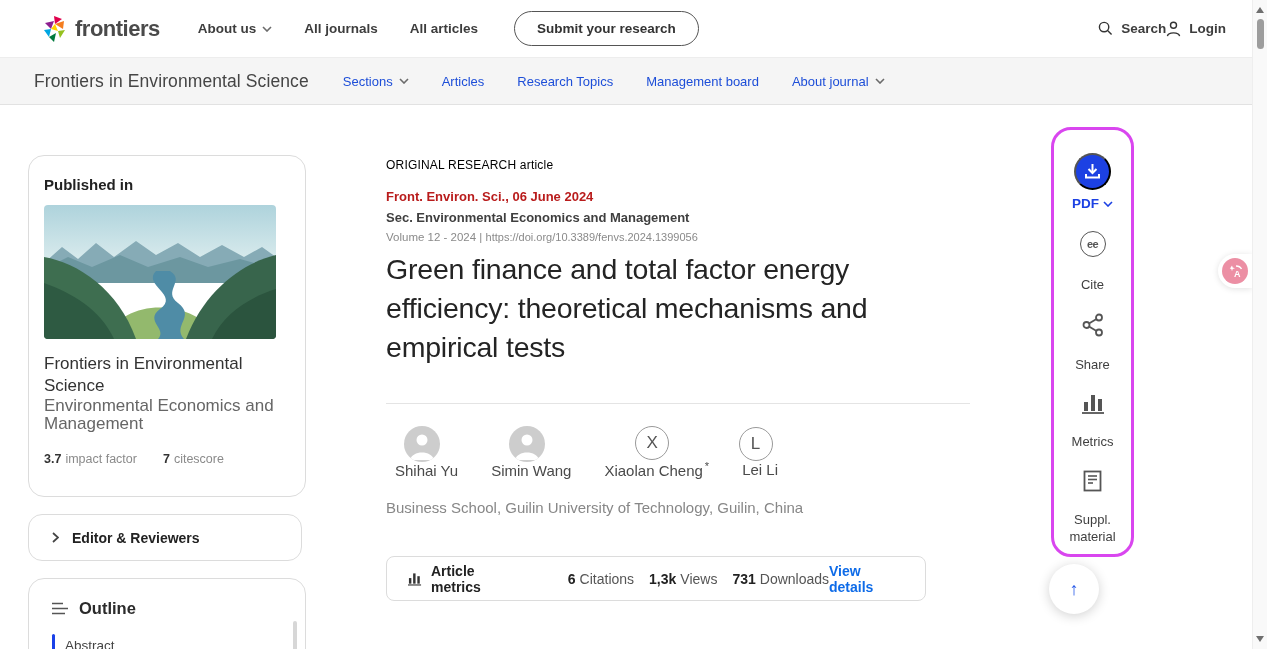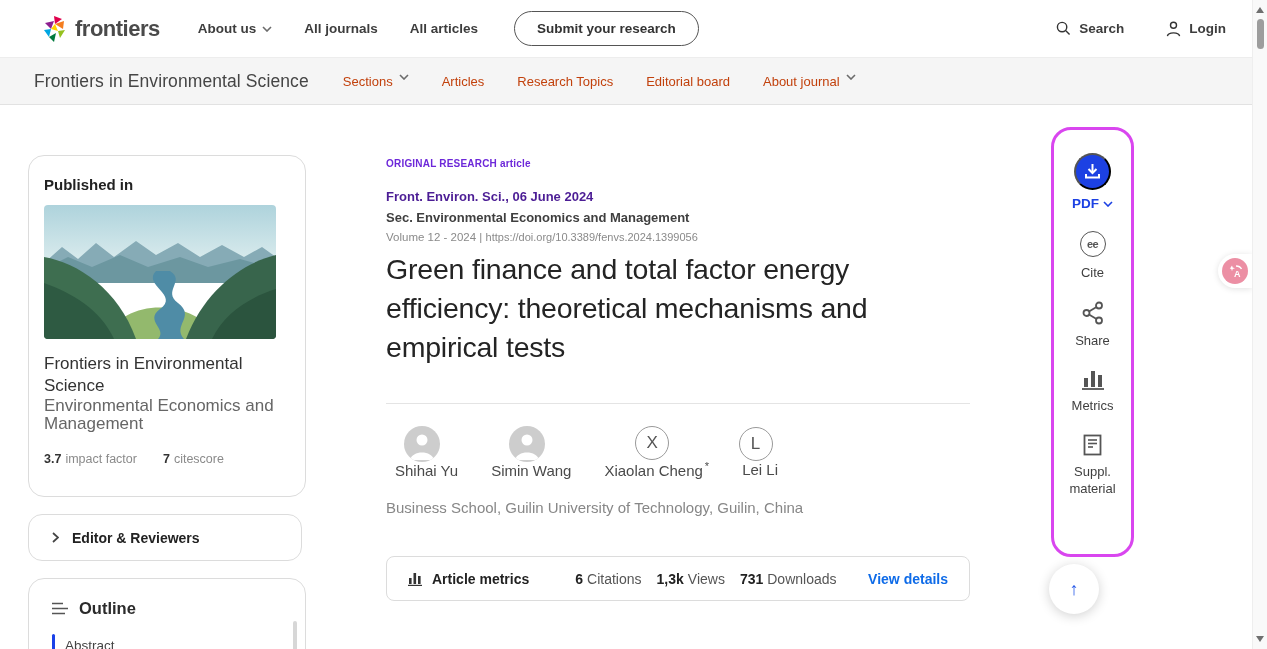--- a/index.html
+++ b/index.html
@@ -11,30 +11,30 @@
   .topbar { position:absolute; top:0; left:8px; width:1252px; height:57px; background:#fff;
             display:flex; align-items:center; padding:0 34px; z-index:5; }
   .brand { display:flex; align-items:center; gap:7px; cursor:pointer; }
   .brand-word { font-size:22px; font-weight:700; color:#4a4a4a; letter-spacing:-0.5px; }
   .topnav { display:flex; align-items:center; gap:32px; margin-left:38px; }
   .topnav-item { display:flex; align-items:center; gap:6px; font-size:13.5px; font-weight:600;
                  color:#3d3d3d; cursor:pointer; white-space:nowrap; }
   .submit-btn { margin-left:36px; border:1.7px solid #555; border-radius:20px; background:#fff;
                 padding:9px 22px; font-size:13.5px; font-weight:600; color:#333;
                 font-family:"Liberation Sans",sans-serif; cursor:pointer; white-space:nowrap; }
-  .top-right { margin-left:auto; display:flex; align-items:center; gap:42px; }
+  .top-right { margin-left:auto; display:flex; align-items:center; }
   .top-right .topnav-item { gap:8px; }
 
   
   .journalbar { position:absolute; top:57px; left:0; width:1252px; height:48px; background:#f5f5f5;
                 border-top:1px solid #ededed; border-bottom:1px solid #e2e2e2;
                 display:flex; align-items:center; padding:0 34px; z-index:4; }
   .journal-name { font-size:17.5px; color:#454545; letter-spacing:0.1px; cursor:pointer; white-space:nowrap; }
   .journalnav { display:flex; align-items:center; gap:33px; margin-left:34px; }
-  .journalnav-item { display:flex; align-items:flex-start; gap:6px; font-size:13px; color:#c2410c;
+  .journalnav-item { display:flex; align-items:center; gap:6px; font-size:13px; color:#1d4ed8;
                      cursor:pointer; white-space:nowrap; }
 
   .chev { width:10px; height:6px; }
   .chev polyline { fill:none; stroke:#6b6b6b; stroke-width:1.6; }
 
   
   .card { position:absolute; background:#fff; border:1px solid #dcdcdc; border-radius:16px; }
   .pub-card { left:28px; top:155px; width:278px; height:342px; padding:20px 15px; }
   .pub-heading { font-size:15px; font-weight:700; color:#222; }
   .pub-img { margin-top:12px; width:232px; height:134px; border-radius:4px; overflow:hidden; display:block; }
@@ -53,61 +53,61 @@
   .outline-head { display:flex; align-items:center; gap:11px; }
   .outline-title { font-size:16.5px; font-weight:600; color:#2b2b2b; }
   .outline-item { margin-top:16px; display:flex; align-items:stretch; gap:10px; cursor:pointer; }
   .outline-bar { width:3px; background:#1a41e8; border-radius:2px; }
   .outline-item-label { font-size:13.5px; color:#444; padding:4px 0 8px; }
   .outline-scroll { position:absolute; right:8px; top:42px; width:4px; height:60px;
                     background:#d7d7d7; border-radius:2px; }
 
   
   .main { position:absolute; left:386px; top:0; width:584px; }
-  .art-type { position:absolute; top:158px; font-size:10px; font-weight:700; color:#6d28d9;
+  .art-type { position:absolute; top:158px; font-size:12px; font-weight:400; color:#000000;
               letter-spacing:0.2px; }
-  .art-date { position:absolute; top:189px; font-size:13px; font-weight:600; color:#4c1d95; }
+  .art-date { position:absolute; top:189px; font-size:13px; font-weight:600; color:#b91c1c; }
   .art-sec { position:absolute; top:210px; font-size:13px; font-weight:600; color:#3f3f3f; cursor:pointer; }
   .art-vol { position:absolute; top:231px; font-size:11.5px; color:#8a8a8a; }
   .art-vol .doi { font-size:11px; cursor:pointer; }
   .art-title { position:absolute; top:250px; width:540px; font-size:28.5px; line-height:39px;
                font-weight:500; color:#242424; letter-spacing:-0.2px; }
   .divider { position:absolute; top:403px; width:584px; height:1px; background:#e4e4e4; }
 
   .authors { position:absolute; top:426px; display:flex; align-items:center; }
   .author { display:flex; align-items:center; margin-right:24px; cursor:pointer;flex-direction:column; }
   .avatar { width:36px; height:36px; border-radius:50%; background:#cdcdcd; overflow:hidden;
             display:flex; align-items:center; justify-content:center; }
   .avatar-initial { width:34px; height:34px; border-radius:50%; border:1px solid #9a9a9a;
                     background:#fff; display:flex; align-items:center; justify-content:center;
                     font-size:17px; color:#555; }
   .author-name { margin-left:9px; font-size:15px; color:#4a4a4a; }
   .author-mark { font-size:11px; color:#4a4a4a; vertical-align:super; margin-left:2px; }
 
   .affiliation { position:absolute; top:499px; font-size:15px; color:#878787; }
 
-  .metrics-card { position:absolute; left:386px; top:556px; width:584px; height:45px;
+  .metrics-card { position:absolute; left:386px; top:556px; width:540px; height:45px;
                   border:1px solid #dcdcdc; border-radius:8px; background:#fff;
                   display:flex; align-items:center; padding:0 21px; }
   .metrics-label { display:flex; align-items:center; gap:9px; font-size:14px; font-weight:700; color:#222; }
   .metrics-stats { display:flex; align-items:center; gap:15px; margin-left:46px; }
   .stat { font-size:14px; color:#555; white-space:nowrap; }
   .stat b { color:#222; font-weight:700; margin-right:4px; }
   .view-details { margin-left:auto; font-size:14px; font-weight:700; color:#0e6be8; cursor:pointer; }
 
   
   .rail { position:absolute; left:1051px; top:127px; width:83px; height:430px;
           border:3px solid #d946ef; border-radius:20px; background:#fff;
           display:flex; flex-direction:column; align-items:center; padding-top:23px; }
   .pdf-circle { width:37px; height:37px; border-radius:50%; background:#1c41e3;
                 display:flex; align-items:center; justify-content:center; cursor:pointer; }
   .pdf-label { margin-top:6px; display:flex; align-items:center; gap:4px; font-size:13.5px;
                font-weight:600; color:#1c41e3; cursor:pointer; }
   .pdf-label .chev polyline { stroke:#1c41e3; }
-  .rail-item { margin-top:20px; display:flex; flex-direction:column; align-items:center; gap:7px;
+  .rail-item { margin-top:20px; display:flex; flex-direction:column; align-items:center; gap:19px;
                cursor:pointer; width:70px; }
   .rail-item-label { font-size:13px; color:#3f3f3f; text-align:center; line-height:17px; }
   .cite-circle { width:26px; height:26px; border-radius:50%; border:1.8px solid #555;
                  display:flex; align-items:center; justify-content:center;
                  font-size:11px; font-weight:700; color:#555; letter-spacing:-0.5px; }
 
   .scrolltop { position:absolute; left:1049px; top:564px; width:50px; height:50px; border-radius:50%;
                background:#fff; box-shadow:0 2px 12px rgba(0,0,0,0.18); border:none;
                display:flex; align-items:center; justify-content:center; cursor:pointer; }
   .scrolltop span { color:#2356e8; font-size:18px; font-weight:700; }
@@ -189,21 +189,21 @@
             <polyline points="1,1 5,5 9,1"></polyline>
           </svg>
       </span>
       <span class="journalnav-item">
         <span>Articles</span>
       </span>
       <span class="journalnav-item">
         <span>Research Topics</span>
       </span>
       <span class="journalnav-item">
-        <span>Editorial board</span>
+        <span>Management board</span>
       </span>
       <span class="journalnav-item">
         <span>About journal</span>
         <svg class="chev" viewBox="0 0 10 6">
             <polyline points="1,1 5,5 9,1"></polyline>
           </svg>
       </span>
     </nav>
   </div>
 

